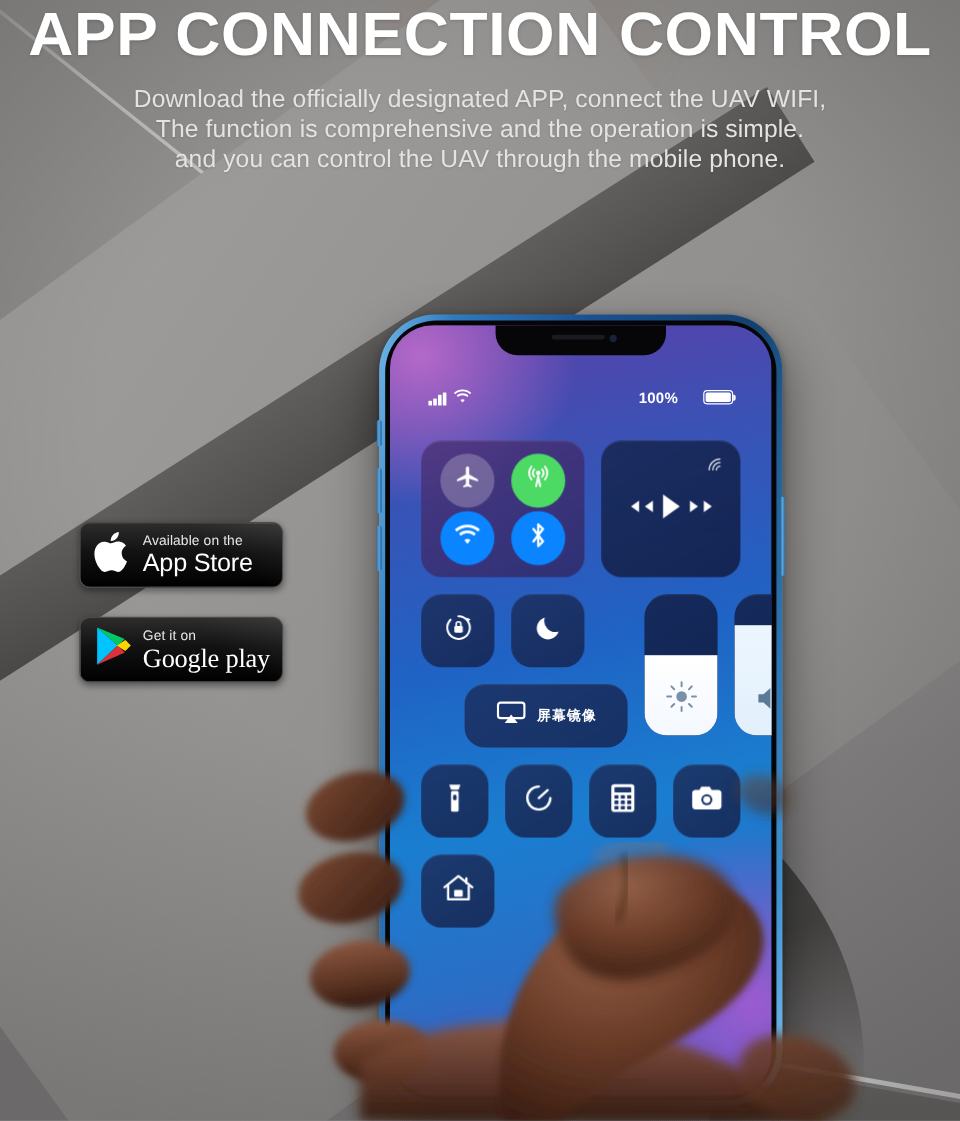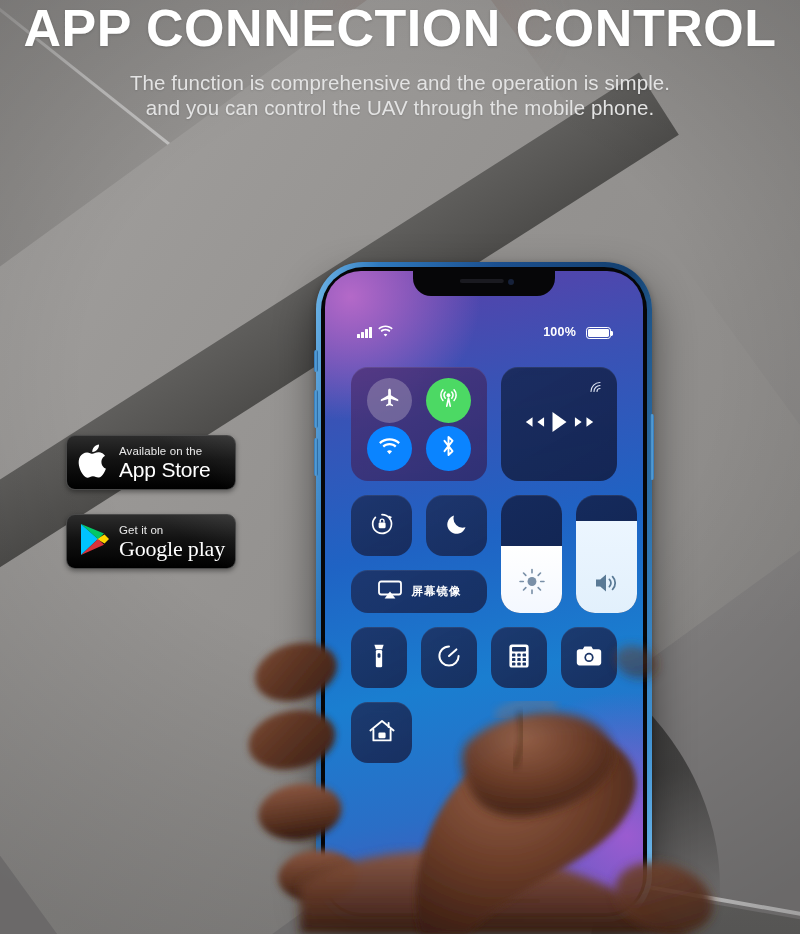--- a/index.html
+++ b/index.html
@@ -141,21 +141,21 @@
   .statusbar {
     position:absolute; left:0; top:52px; width:100%;
     display:flex; justify-content:space-between; align-items:center;
     padding:0 32px; color:#fff; z-index:3;
   }
   .sb-left { display:flex; align-items:center; gap:6px; }
   .sig { display:flex; align-items:flex-end; gap:1.5px; height:11px; }
   .sig i { width:2.6px; background:#fff; border-radius:.6px; display:block; }
   .sig i:nth-child(1){height:4px;} .sig i:nth-child(2){height:6px;}
   .sig i:nth-child(3){height:8.5px;} .sig i:nth-child(4){height:11px;}
-  .sb-right { display:flex; align-items:flex-end; gap:10px; }
+  .sb-right { display:flex; align-items:flex-start; gap:21px; }
   .batt-pct { font-size:12.5px; font-weight:600; letter-spacing:.2px; }
   .batt {
     width:25px; height:12px; border:1.4px solid #fff; border-radius:3.2px;
     position:relative; padding:1.4px;
   }
   .batt span { display:block; width:100%; height:100%; background:#fff; border-radius:1.4px; }
   .batt::after { content:""; position:absolute; right:-3.4px; top:3.4px; width:2px; height:4.6px;
                  background:#fff; border-radius:0 1.4px 1.4px 0; }
 
   
@@ -184,24 +184,24 @@
   }
   .airplay-ic { position:absolute; right:13px; top:11px; width:16px; height:16px; }
 
   .mod-sq {
     width:61px; height:61px;
     background:linear-gradient(150deg, rgba(28,48,96,.85), rgba(22,38,82,.88));
     box-shadow:inset 0 1px 0 rgba(255,255,255,.07);
     display:flex; align-items:center; justify-content:center;
   }
   .mod-mirror {
-    width:136px; height:43px;
+    width:136px; height:53px;
     background:linear-gradient(150deg, rgba(28,48,98,.85), rgba(22,40,86,.88));
     box-shadow:inset 0 1px 0 rgba(255,255,255,.07);
-    display:flex; align-items:center; justify-content:center; gap:9px;
+    display:flex; align-items:center; justify-content:center; gap:9px;margin-left:36px;
   }
   .mirror-label { color:#fff; font-size:11.5px; font-weight:bold; letter-spacing:1px; }
 
   .slider {
     width:61px; height:118px; border-radius:19px; overflow:hidden; position:relative;
     background:linear-gradient(150deg, rgba(20,38,84,.92), rgba(16,30,70,.94));
     box-shadow:inset 0 1px 0 rgba(255,255,255,.08);
   }
   .slider-fill { position:absolute; left:0; bottom:0; width:100%; }
   .slider-ic { position:absolute; left:50%; bottom:14px; transform:translateX(-50%); }
@@ -226,20 +226,21 @@
   <div class="bg-panel-left"></div>
   <div class="bg-band-dark"></div>
   <div class="bg-right-lower"></div>
   <div class="bg-right-edge"></div>
   <div class="bg-vignette"></div>
 </div>
 
 <div class="head-wrap">
   <div class="title title-2">APP CONNECTION CONTROL</div>
   <div class="subtitle">
+    <div>Download the officially designated APP, connect the UAV WIFI,</div>
     <div>The function is comprehensive and the operation is simple.</div>
     <div>and you can control the UAV through the mobile phone.</div>
   </div>
 </div>
 
 <div class="badges">
 
   <div class="badge">
     <span>
       <svg width="34" height="40" viewBox="0 0 34 40">

